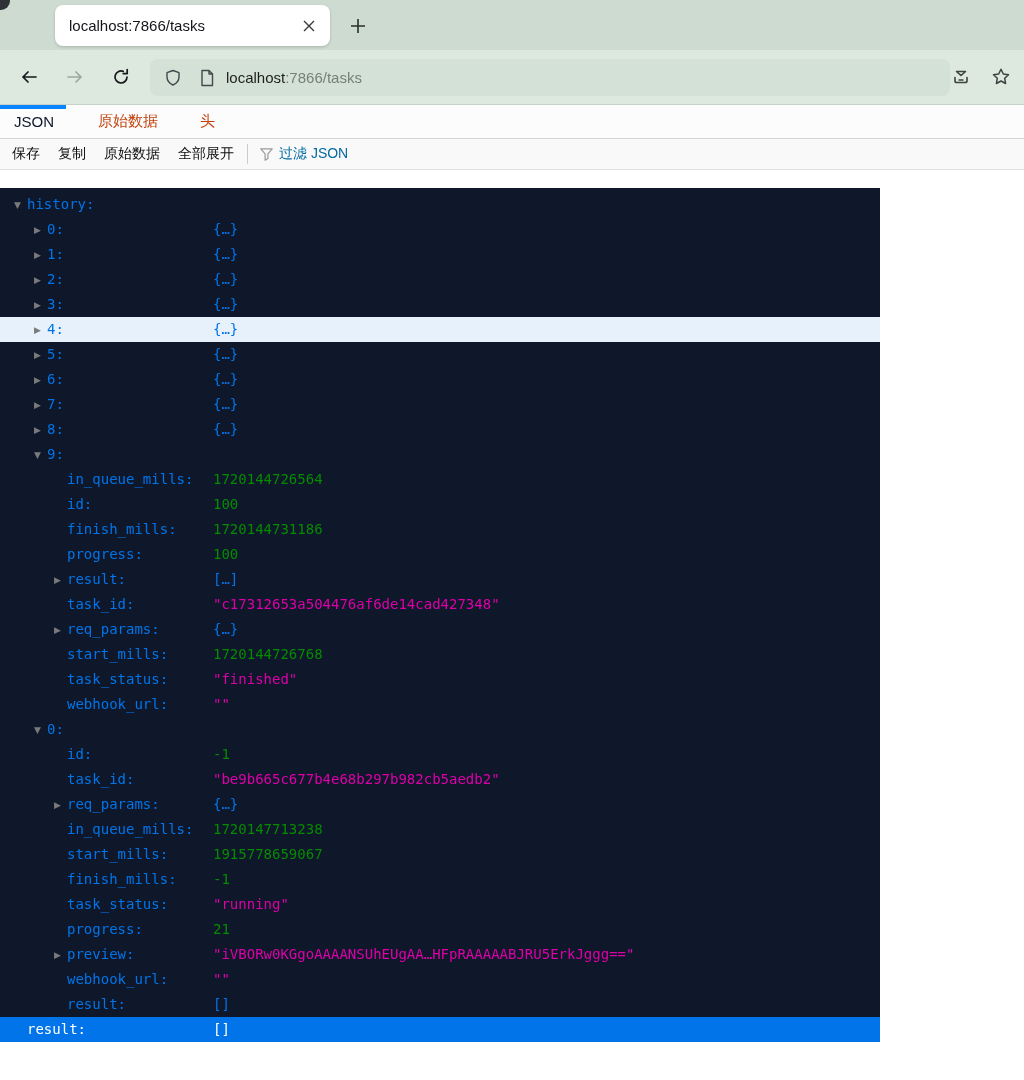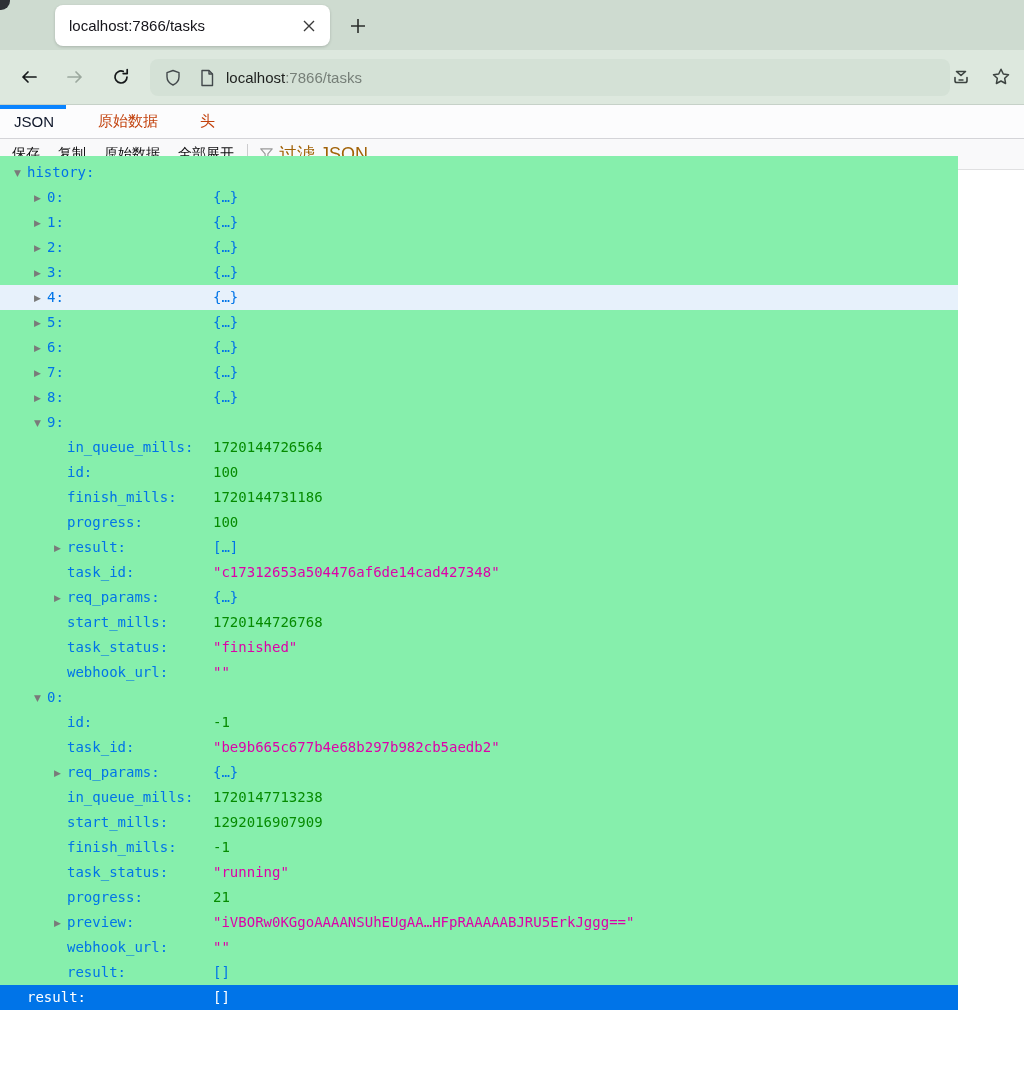--- a/index.html
+++ b/index.html
@@ -40,25 +40,25 @@
   .vtab-indicator { position:absolute; left:0; top:0; width:66px; height:4px; background:#0a84ff; }
 
   
   .toolbar { position:absolute; left:0; top:139px; width:1024px; height:31px; background:#f9f9fa;
              border-bottom:1px solid #e0e0e1; display:flex; align-items:center; font-size:14px; color:#0c0c0d; }
   .tbtn { padding:0 9px; height:25px; display:flex; align-items:center; cursor:pointer; white-space:nowrap; }
   .tbtn:first-child { margin-left:3px; }
   .tdivider { width:1px; height:20px; background:#ccccce; margin:0 4px; }
   .filter-box { display:flex; align-items:center; color:#737373; }
   .filter-box svg { margin:0 6px 0 8px; }
-  .filter-ph { font-size:18px; color:#a16207; white-space:nowrap; }
+  .filter-ph { font-size:14px; color:#0369a1; white-space:nowrap; }
 
   
-  .tree { position:absolute; left:0; top:156px; width:958px; padding-top:4px;
-          font-family:"DejaVu Sans Mono","Liberation Mono",monospace; font-size:14px; background:#86efac; }
+  .tree { position:absolute; left:0; top:188px; width:880px; padding-top:4px;
+          font-family:"DejaVu Sans Mono","Liberation Mono",monospace; font-size:14px; background:#0f172a; }
   .row { position:relative; height:25px; line-height:25px; white-space:nowrap; cursor:default; }
   .row.hover { background:#e7f1fb; }
   .row.selected { background:#0074e8; }
   .row.selected .key, .row.selected .val, .row.selected .twisty { color:#ffffff !important; }
   .twisty { display:inline-block; width:19px; text-align:center; font-size:9px; color:#7a7a7a;
             vertical-align:middle; font-family:"DejaVu Sans", sans-serif; cursor:pointer; }
   .key { color:#0074e8; }
   .val { position:absolute; left:213px; top:0; }
   .val.number { color:#058b00; }
   .val.string { color:#dd00a9; }
@@ -178,21 +178,21 @@
     <div class="row" style="padding-left: 48px;"><span class="twisty"></span><span class="key">task_id:</span><span class="val string">"c17312653a504476af6de14cad427348"</span></div>
     <div class="row" style="padding-left: 48px;"><span class="twisty">▶</span><span class="key">req_params:</span><span class="val summary">{…}</span></div>
     <div class="row" style="padding-left: 48px;"><span class="twisty"></span><span class="key">start_mills:</span><span class="val number">1720144726768</span></div>
     <div class="row" style="padding-left: 48px;"><span class="twisty"></span><span class="key">task_status:</span><span class="val string">"finished"</span></div>
     <div class="row" style="padding-left: 48px;"><span class="twisty"></span><span class="key">webhook_url:</span><span class="val string">""</span></div>
     <div class="row" style="padding-left: 28px;"><span class="twisty">▼</span><span class="key">0:</span></div>
     <div class="row" style="padding-left: 48px;"><span class="twisty"></span><span class="key">id:</span><span class="val number">-1</span></div>
     <div class="row" style="padding-left: 48px;"><span class="twisty"></span><span class="key">task_id:</span><span class="val string">"be9b665c677b4e68b297b982cb5aedb2"</span></div>
     <div class="row" style="padding-left: 48px;"><span class="twisty">▶</span><span class="key">req_params:</span><span class="val summary">{…}</span></div>
     <div class="row" style="padding-left: 48px;"><span class="twisty"></span><span class="key">in_queue_mills:</span><span class="val number">1720147713238</span></div>
-    <div class="row" style="padding-left: 48px;"><span class="twisty"></span><span class="key">start_mills:</span><span class="val number">1292016907909</span></div>
+    <div class="row" style="padding-left: 48px;"><span class="twisty"></span><span class="key">start_mills:</span><span class="val number">1915778659067</span></div>
     <div class="row" style="padding-left: 48px;"><span class="twisty"></span><span class="key">finish_mills:</span><span class="val number">-1</span></div>
     <div class="row" style="padding-left: 48px;"><span class="twisty"></span><span class="key">task_status:</span><span class="val string">"running"</span></div>
     <div class="row" style="padding-left: 48px;"><span class="twisty"></span><span class="key">progress:</span><span class="val number">21</span></div>
     <div class="row" style="padding-left: 48px;"><span class="twisty">▶</span><span class="key">preview:</span><span class="val string">"iVBORw0KGgoAAAANSUhEUgAA…HFpRAAAAABJRU5ErkJggg=="</span></div>
     <div class="row" style="padding-left: 48px;"><span class="twisty"></span><span class="key">webhook_url:</span><span class="val string">""</span></div>
     <div class="row" style="padding-left: 48px;"><span class="twisty"></span><span class="key">result:</span><span class="val summary">[]</span></div>
     <div class="row selected" style="padding-left: 8px;"><span class="twisty"></span><span class="key">result:</span><span class="val summary">[]</span></div>
   </div>
 
 </body></html>

